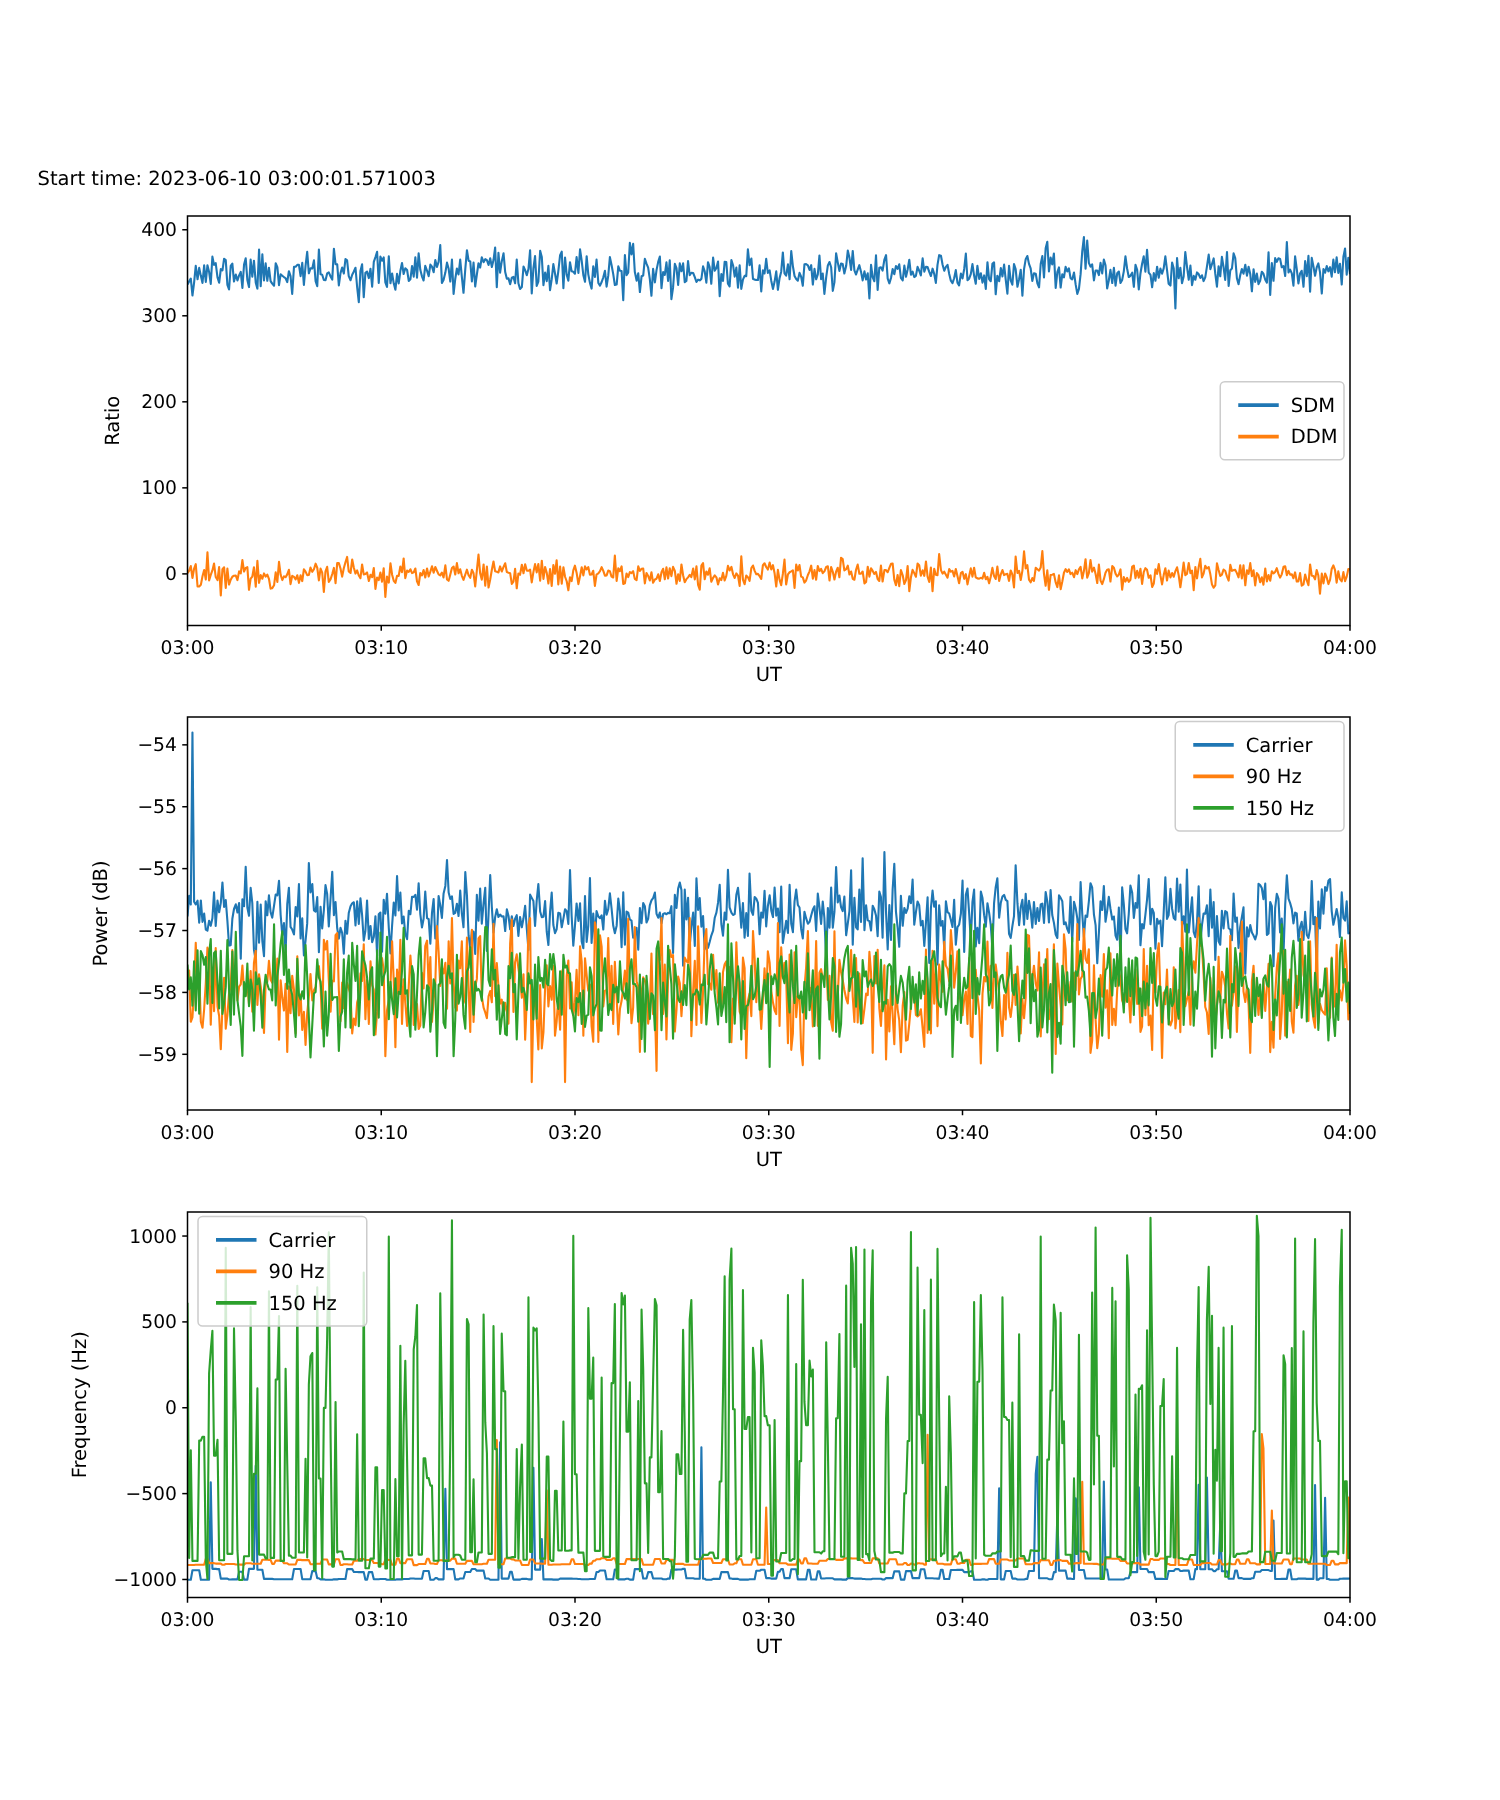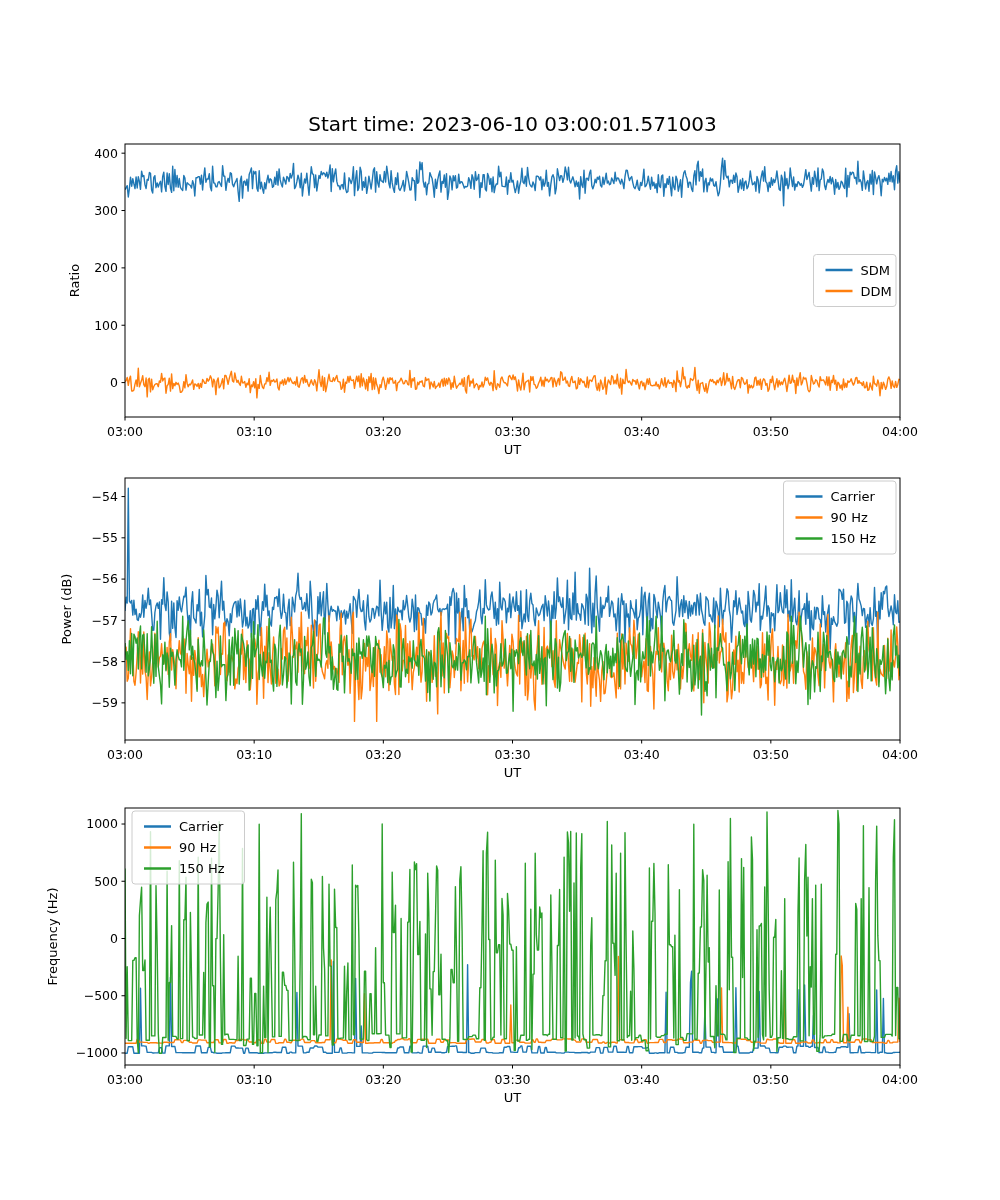--- a/index.html
+++ b/index.html
@@ -6,22 +6,21 @@
   .figure{
     position:relative;
     width:1000px;height:1200px;
     background:#ffffff;
     font-family:"DejaVu Sans", sans-serif;
     overflow:hidden;
   }
   .fig-title{
     position:absolute;
     left:25px;top:112px;width:975px;
-    text-align:center;
-    font-size:20px;
+    font-size:13px;
     color:#000000;
   }
   svg.plots{position:absolute;left:0;top:0;}
   svg text{font-family:"DejaVu Sans", sans-serif;fill:#000000;}
 </style>
 </head>
 <body>
 
 <div class="figure">
   <div class="fig-title">Start time: 2023-06-10 03:00:01.571003</div>

